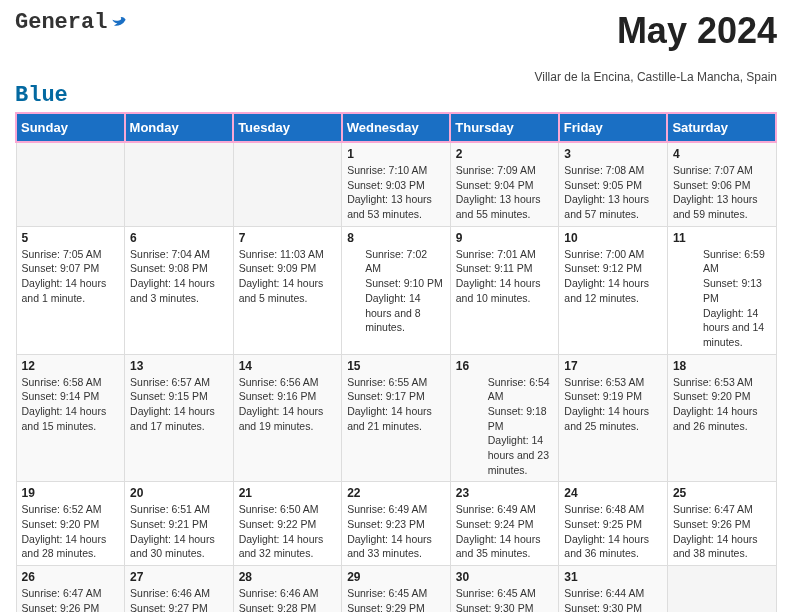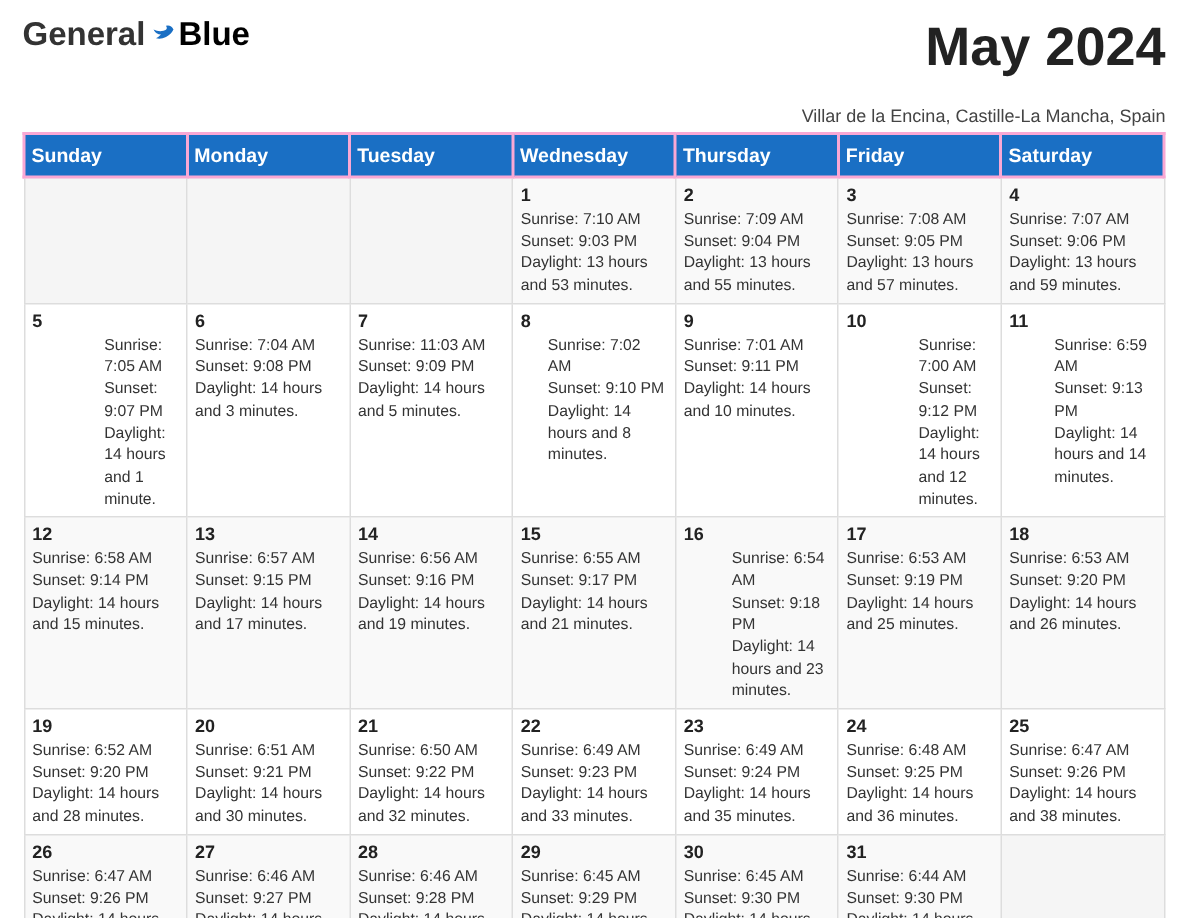--- a/index.html
+++ b/index.html
@@ -11,36 +11,38 @@
       padding: 10px 15px 15px 15px;
     }
     .header-area {
       display: flex;
       justify-content: space-between;
       align-items: flex-start;
       margin-bottom: 4px;
     }
     .logo {
       display: flex;
-      flex-direction: row;
+      flex-direction: column;
       align-items: flex-start;
+      font-family: Liberation Mono, monospace;
     }
     .logo-text {
       display: flex;
       align-items: center;
     }
     .logo-general {
       font-size: 22px;
       font-weight: bold;
       color: #333;
     }
     .logo-blue {
       font-size: 22px;
       font-weight: bold;
-      color: #000000;
+      color: #0369a1;
+      margin-top: 48px;
     }
     .logo-icon {
       width: 20px;
       height: 20px;
       margin-left: 2px;
     }
     .title-area {
       text-align: right;
     }
     .main-title {
@@ -156,21 +158,21 @@
         <td>
           <span class="day-number">4</span>
           <div class="day-info" style="white-space: pre-line;">Sunrise: 7:07 AM
 Sunset: 9:06 PM
 Daylight: 13 hours and 59 minutes.</div>
         </td>
       </tr>
       <tr>
         <td>
           <span class="day-number">5</span>
-          <div class="day-info" style="white-space: pre-line; margin-left: 48px;">Sunrise: 7:05 AM
+          <div class="day-info" style="white-space: pre-line;">Sunrise: 7:05 AM
 Sunset: 9:07 PM
 Daylight: 14 hours and 1 minute.</div>
         </td>
         <td>
           <span class="day-number">6</span>
           <div class="day-info" style="white-space: pre-line;">Sunrise: 7:04 AM
 Sunset: 9:08 PM
 Daylight: 14 hours and 3 minutes.</div>
         </td>
         <td>
@@ -186,21 +188,21 @@
 Daylight: 14 hours and 8 minutes.</div>
         </td>
         <td>
           <span class="day-number">9</span>
           <div class="day-info" style="white-space: pre-line;">Sunrise: 7:01 AM
 Sunset: 9:11 PM
 Daylight: 14 hours and 10 minutes.</div>
         </td>
         <td>
           <span class="day-number">10</span>
-          <div class="day-info" style="white-space: pre-line; margin-left: 48px;">Sunrise: 7:00 AM
+          <div class="day-info" style="white-space: pre-line;">Sunrise: 7:00 AM
 Sunset: 9:12 PM
 Daylight: 14 hours and 12 minutes.</div>
         </td>
         <td>
           <span class="day-number">11</span>
           <div class="day-info" style="white-space: pre-line; margin-left: 30px;">Sunrise: 6:59 AM
 Sunset: 9:13 PM
 Daylight: 14 hours and 14 minutes.</div>
         </td>
       </tr>

